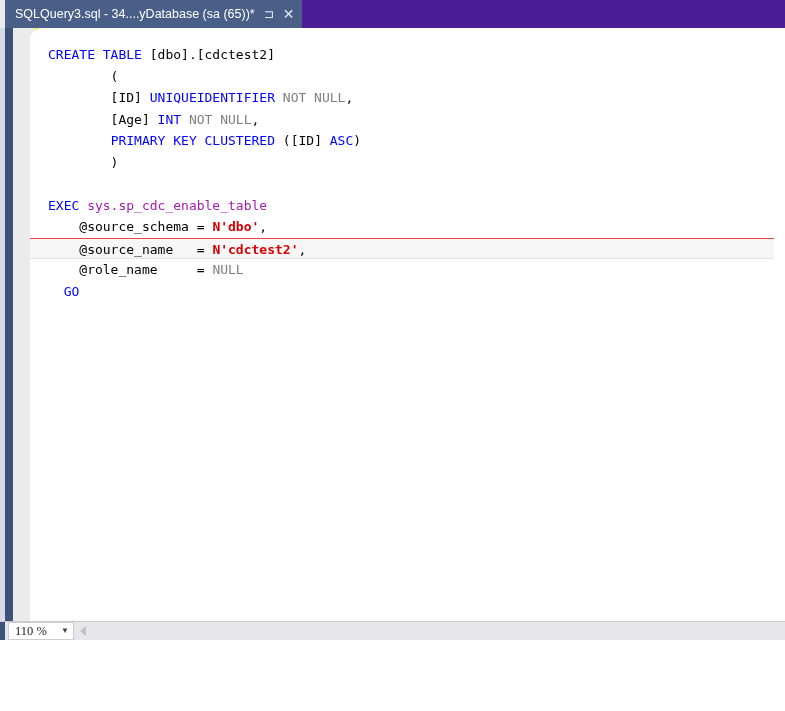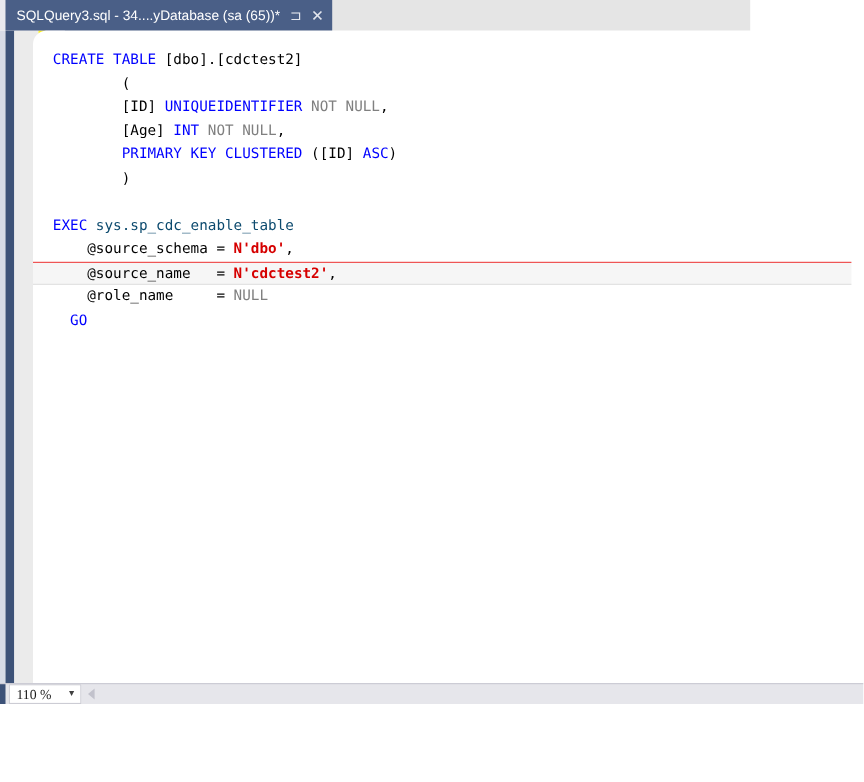--- a/index.html
+++ b/index.html
@@ -19,22 +19,22 @@
     position: relative;
     width: 785px;
     height: 711px;
     background: #ffffff;
   }
 
   
   .tabstrip {
     position: absolute;
     left: 0; top: 0;
-    width: 682px; height: 28px;
-    background: #e5e5e5;
+    width: 785px; height: 28px;
+    background: #4c1d95;
     text-align: right;
   }
   .tabstrip-leftedge {
     position: absolute;
     left: 0; top: 0;
     width: 5px; height: 28px;
     background: #e9e9ef;
   }
   .tab-active {
     position: absolute;
@@ -140,21 +140,21 @@
   .ln-hl {
     background: #f6f6f6;
     border-top: 1px solid #ef4444;
     border-bottom: 1px solid #e2e2e2;
     width: 744px;
     height: 21.5px;
     box-sizing: border-box;
   }
 
   .kw   { color: #0000ff; }
-  .grn  { color: #0c4a6e; }
+  .grn  { color: #a21caf; }
   .red  { color: #d60000; font-weight: bold; }
   .gry  { color: #808080; }
   .blk  { color: #000000; }
 
   
   .foldbox {
     position: absolute;
     width: 9px; height: 9px;
     border: 1px solid #9a9a9a;
     background: #ffffff;

